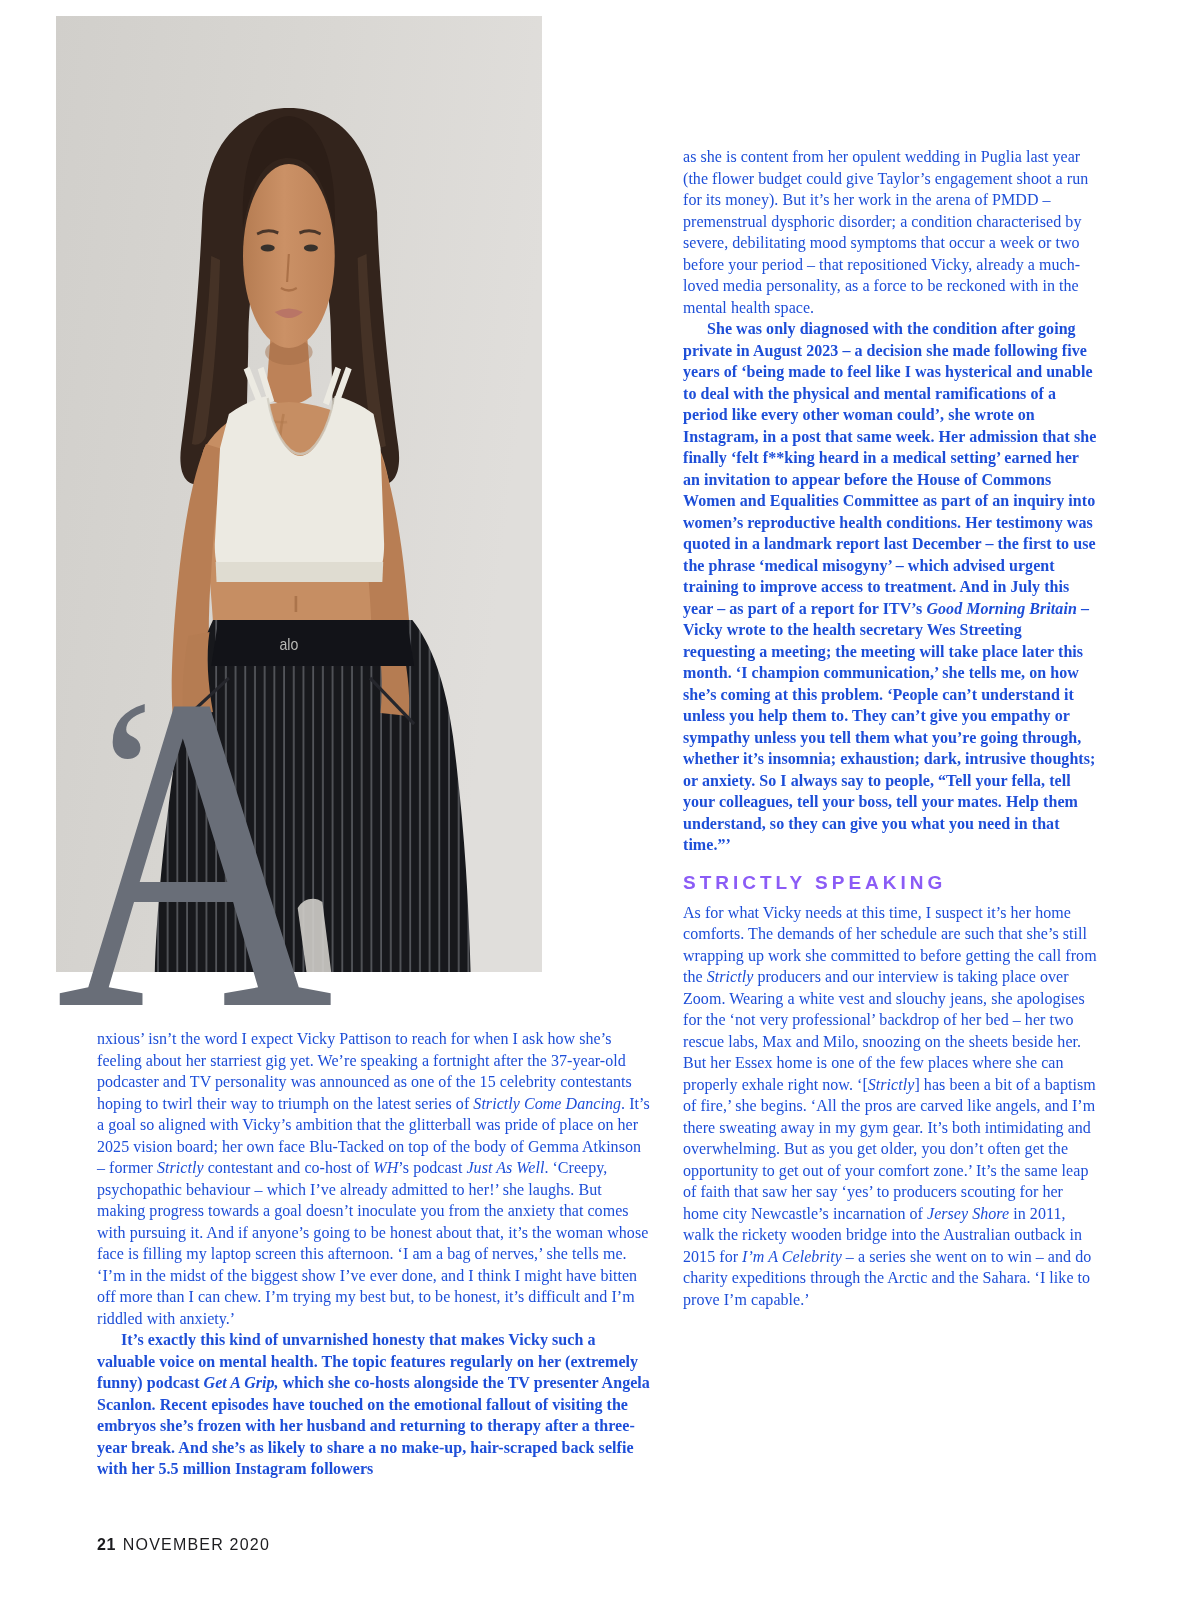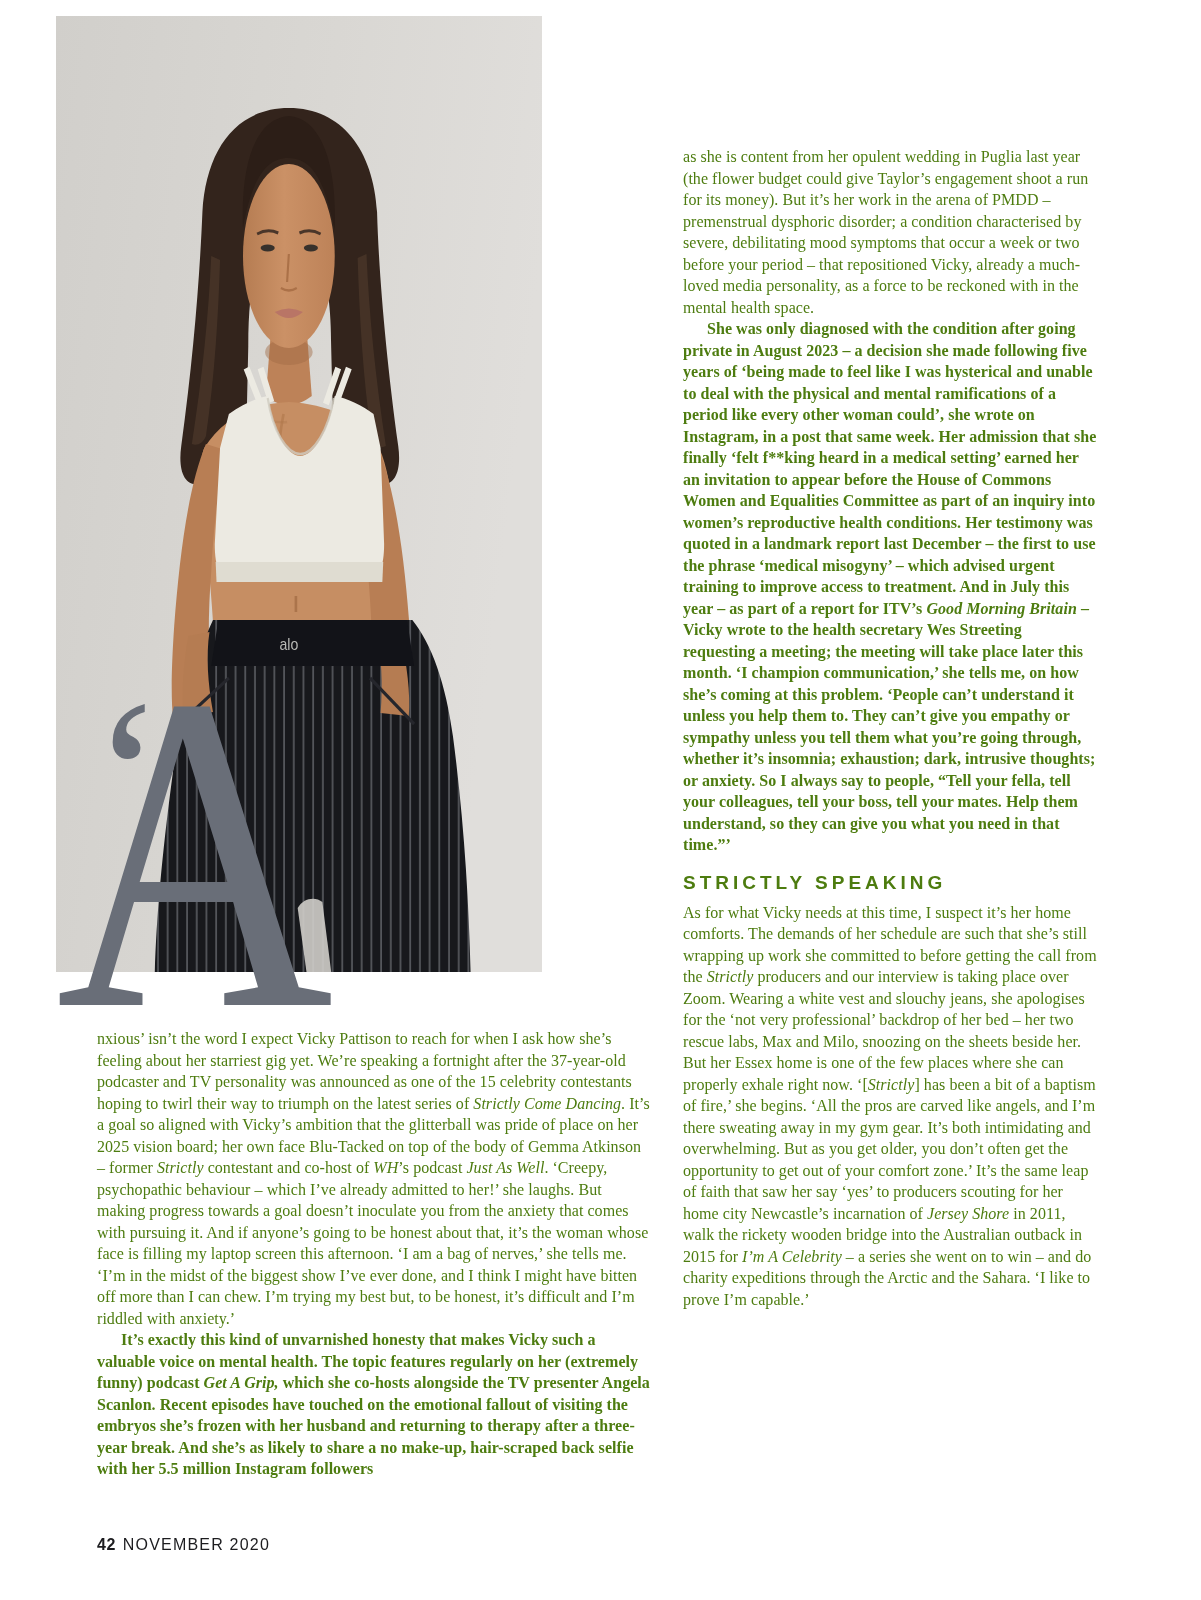--- a/index.html
+++ b/index.html
@@ -35,32 +35,32 @@
   .left-col{
     position:absolute;left:97px;top:1028px;width:556px;
   }
   .right-col{
     position:absolute;left:683px;top:146px;width:414px;
   }
   p.para{
     margin:0;
     font-size:16px;
     line-height:21.5px;
-    color:#4d7c0f;
+    color:#1d4ed8;
     text-align:left;
     letter-spacing:0.05px;
   }
   p.para em{font-style:italic;}
   p.indent{text-indent:24px;font-weight:bold;}
   .section-header{
     font-family:"Liberation Sans",sans-serif;
     font-weight:700;
     font-size:19px;
     letter-spacing:4px;
-    color:#4d7c0f;
+    color:#8b5cf6;
     margin:16px 0 8px 0;
     white-space:nowrap;
   }
 
   
   .footer{
     position:absolute;left:97px;top:1536px;
     font-family:"Liberation Sans",sans-serif;
     font-size:16px;
     color:#1c1c1f;
@@ -160,16 +160,16 @@
         <p class="para"><span>as she is content from her opulent wedding in Puglia last year (the flower budget could give Taylor’s engagement shoot a run for its money). But it’s her work in the arena of PMDD – premenstrual dysphoric disorder; a condition characterised by severe, debilitating mood symptoms that occur a week or two before your period – that repositioned Vicky, already a much-loved media personality, as a force to be reckoned with in the mental health space.</span></p>
         <p class="para indent"><span>She was only diagnosed with the condition after going private in August 2023 – a decision she made following five years of ‘being made to feel like I was hysterical and unable to deal with the physical and mental ramifications of a period like every other woman could’, she wrote on Instagram, in a post that same week. Her admission that she finally ‘felt f**king heard in a medical setting’ earned her an invitation to appear before the House of Commons Women and Equalities Committee as part of an inquiry into women’s reproductive health conditions. Her testimony was quoted in a landmark report last December – the first to use the phrase ‘medical misogyny’ – which advised urgent training to improve access to treatment. And in July this year – as part of a report for ITV’s </span><em>Good Morning Britain</em><span> – Vicky wrote to the health secretary Wes Streeting requesting a meeting; the meeting will take place later this month. ‘I champion communication,’ she tells me, on how she’s coming at this problem. ‘People can’t understand it unless you help them to. They can’t give you empathy or sympathy unless you tell them what you’re going through, whether it’s insomnia; exhaustion; dark, intrusive thoughts; or anxiety. So I always say to people, “Tell your fella, tell your colleagues, tell your boss, tell your mates. Help them understand, so they can give you what you need in that time.”’</span></p>
       </div>
     <h3 class="section-header">STRICTLY SPEAKING</h3>
     <div>
         <p class="para"><span>As for what Vicky needs at this time, I suspect it’s her home comforts. The demands of her schedule are such that she’s still wrapping up work she committed to before getting the call from the </span><em>Strictly</em><span> producers and our interview is taking place over Zoom. Wearing a white vest and slouchy jeans, she apologises for the ‘not very professional’ backdrop of her bed – her two rescue labs, Max and Milo, snoozing on the sheets beside her. But her Essex home is one of the few places where she can properly exhale right now. ‘[</span><em>Strictly</em><span>] has been a bit of a baptism of fire,’ she begins. ‘All the pros are carved like angels, and I’m there sweating away in my gym gear. It’s both intimidating and overwhelming. But as you get older, you don’t often get the opportunity to get out of your comfort zone.’ It’s the same leap of faith that saw her say ‘yes’ to producers scouting for her home city Newcastle’s incarnation of </span><em>Jersey Shore</em><span> in 2011, walk the rickety wooden bridge into the Australian outback in 2015 for </span><em>I’m A Celebrity</em><span> – a series she went on to win – and do charity expeditions through the Arctic and the Sahara. ‘I like to prove I’m capable.’</span></p>
       </div>
   </div>
 
   <div class="footer">
-    <span class="pnum">42</span><span>NOVEMBER 2020</span>
+    <span class="pnum">21</span><span>NOVEMBER 2020</span>
   </div>
 
 </div>
 
 </body></html>

